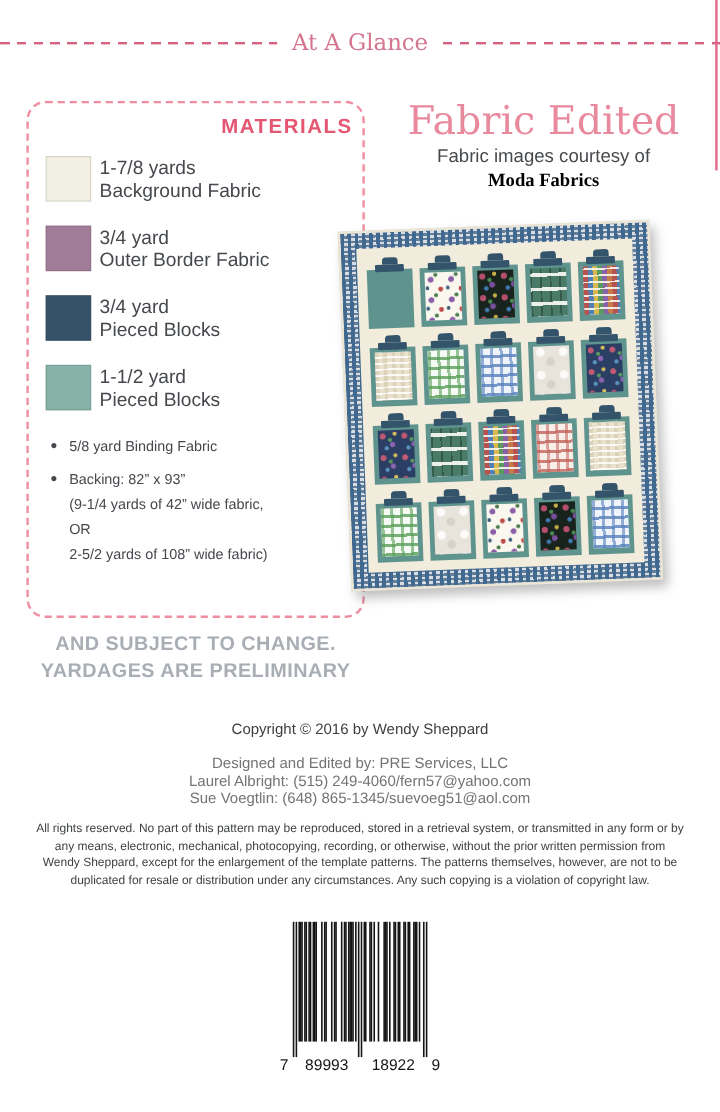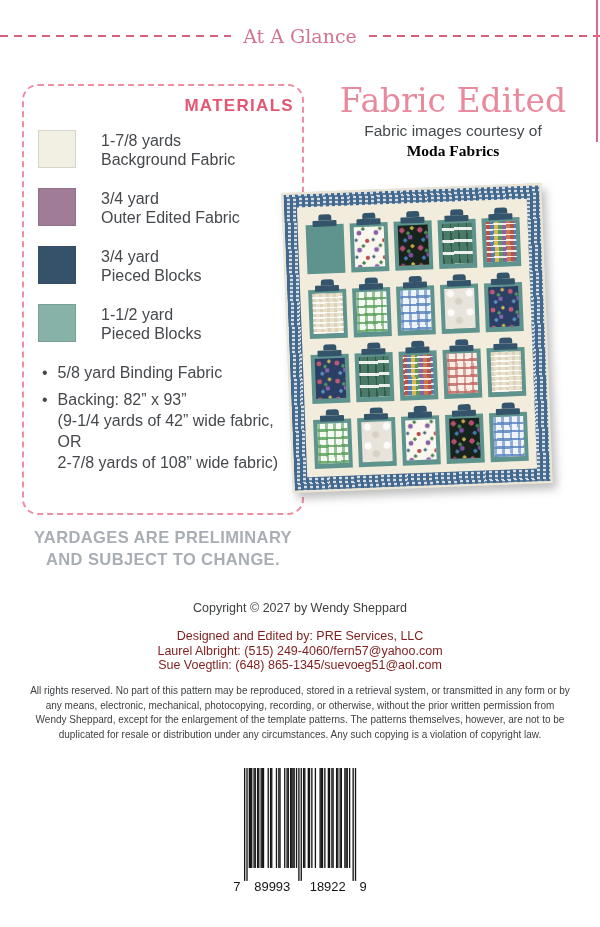--- a/index.html
+++ b/index.html
@@ -11,27 +11,27 @@
   .dash-line{flex:1;height:2px;
     background:repeating-linear-gradient(90deg,#d6617f 0 8px,transparent 8px 14px);}
   .glance-text{font-family:"DejaVu Serif","Liberation Serif",serif;font-size:19px;
     color:#d4748e;padding:0 12px;white-space:nowrap;font-weight:400;}
   .edge-line{position:absolute;top:0;right:2px;width:2px;height:142px;background:#e0688a;}
 
   
   .materials-box{position:absolute;left:22px;top:84px;width:282px;height:431px;
     border:2px dashed #ef8da1;border-radius:16px;box-sizing:border-box;padding:8px 8px 0 12px;}
   .materials-heading{font-size:17px;font-weight:bold;letter-spacing:1.3px;color:#e45672;margin:2px 0 14px 2px;text-align:right;}
-  .mat-item{display:flex;gap:25px;margin-bottom:19px;align-items:flex-start;}
+  .mat-item{display:flex;gap:7px;margin-bottom:19px;align-items:flex-start;}
   .swatch{width:38px;height:38px;flex:none;margin-left:2px;border:1px solid rgba(60,60,60,0.14);box-sizing:border-box;}
   .mat-text{font-size:16px;line-height:19px;padding-top:1px;}
   .bullets{margin-top:17px;}
   .bullet-row{display:flex;gap:10px;margin-bottom:6px;}
   .bullet-dot{font-size:16px;line-height:21px;margin-left:6px;}
-  .bullet-text{font-size:16px;line-height:21px;}
+  .bullet-text{font-size:12px;line-height:21px;}
   .yardage-note{position:absolute;left:22px;top:527px;width:282px;text-align:center;
     font-size:16.5px;font-weight:bold;line-height:1.32;color:#a9aeb5;letter-spacing:0.4px;}
 
   
   .fabric-head{position:absolute;left:306px;top:84px;width:294px;text-align:center;}
   .fabric-title{font-family:"DejaVu Serif","Liberation Serif",serif;font-size:33px;
     color:#e9899e;font-weight:400;line-height:1;}
   .fabric-sub{font-size:15.5px;color:#474a4d;margin-top:5px;line-height:1.15;}
   .fabric-credit{font-size:15.5px;color:#000000;font-weight:bold;margin-top:2px;font-family:Liberation Serif, serif;}
 
@@ -99,21 +99,21 @@
     radial-gradient(circle at 10px 8px,#5a9a62 1.4px,transparent 1.9px);
     background-size:18px 18px;}
   .f-rplaid{background-color:#f9efe9;background-image:
     repeating-linear-gradient(0deg,rgba(192,96,88,0.78) 0 2.5px,transparent 2.5px 8px),
     repeating-linear-gradient(90deg,rgba(192,96,88,0.55) 0 2.5px,transparent 2.5px 8px);}
 
   
   .copyright{position:absolute;left:0;top:601px;width:600px;text-align:center;
     font-size:12.5px;color:#3c3f42;}
   .credits{position:absolute;left:0;top:629px;width:600px;text-align:center;
-    font-size:12.5px;line-height:14.5px;color:#7f1d1d;}
+    font-size:12.5px;line-height:14.5px;color:#737373;}
   .legal{position:absolute;left:30px;top:684px;width:540px;text-align:center;
     font-size:10px;line-height:14.6px;color:#3c3f42;}
   .barcode-wrap{position:absolute;left:0;top:768px;width:600px;text-align:center;}
   svg text{font-family:"Liberation Sans",sans-serif;}
 </style>
 </head>
 <body>
 
 <div id="page">
 
@@ -132,21 +132,21 @@
       <div class="mat-text">
         <div>1-7/8 yards</div>
         <div>Background Fabric</div>
       </div>
     </div>
 
     <div class="mat-item">
       <div class="swatch" style="background-color: rgb(161, 124, 152);"></div>
       <div class="mat-text">
         <div>3/4 yard</div>
-        <div>Outer Edited Fabric</div>
+        <div>Outer Border Fabric</div>
       </div>
     </div>
 
     <div class="mat-item">
       <div class="swatch" style="background-color: rgb(54, 82, 106);"></div>
       <div class="mat-text">
         <div>3/4 yard</div>
         <div>Pieced Blocks</div>
       </div>
     </div>
@@ -166,29 +166,29 @@
         <div class="bullet-text">
           <div>5/8 yard Binding Fabric</div>
         </div>
       </div>
       <div class="bullet-row">
         <span class="bullet-dot">•</span>
         <div class="bullet-text">
           <div>Backing: 82” x 93”</div>
           <div>(9-1/4 yards of 42” wide fabric,</div>
           <div>OR</div>
-          <div>2-7/8 yards of 108” wide fabric)</div>
+          <div>2-5/2 yards of 108” wide fabric)</div>
         </div>
       </div>
     </div>
   </div>
 
   <div class="yardage-note">
+    <div>AND SUBJECT TO CHANGE.</div>
     <div>YARDAGES ARE PRELIMINARY</div>
-    <div>AND SUBJECT TO CHANGE.</div>
   </div>
 
   <div class="fabric-head">
     <div class="fabric-title">Fabric Edited</div>
     <div class="fabric-sub">Fabric images courtesy of</div>
     <div class="fabric-credit">Moda Fabrics</div>
   </div>
 
   <div class="quilt">
     <div class="quilt-field">
@@ -330,21 +330,21 @@
             <div class="clip-bump"></div>
             <div class="clip-base"></div>
             <div class="qframe">
               <div class="qfabric f-bplaid"></div>
             </div>
           </div>
         </div>
     </div>
   </div>
 
-  <div class="copyright">Copyright © 2027 by Wendy Sheppard</div>
+  <div class="copyright">Copyright © 2016 by Wendy Sheppard</div>
   <div class="credits">
     <div>Designed and Edited by: PRE Services, LLC</div>
     <div>Laurel Albright: (515) 249-4060/fern57@yahoo.com</div>
     <div>Sue Voegtlin: (648) 865-1345/suevoeg51@aol.com</div>
   </div>
   <div class="legal">All rights reserved. No part of this pattern may be reproduced, stored in a retrieval system, or transmitted in any form or by any means, electronic, mechanical, photocopying, recording, or otherwise, without the prior written permission from Wendy Sheppard, except for the enlargement of the template patterns. The patterns themselves, however, are not to be duplicated for resale or distribution under any circumstances. Any such copying is a violation of copyright law.</div>
 
   <div class="barcode-wrap">
     <svg width="138" height="127" viewBox="-11 0 117 108" preserveAspectRatio="none">
       <g fill="#151515">

